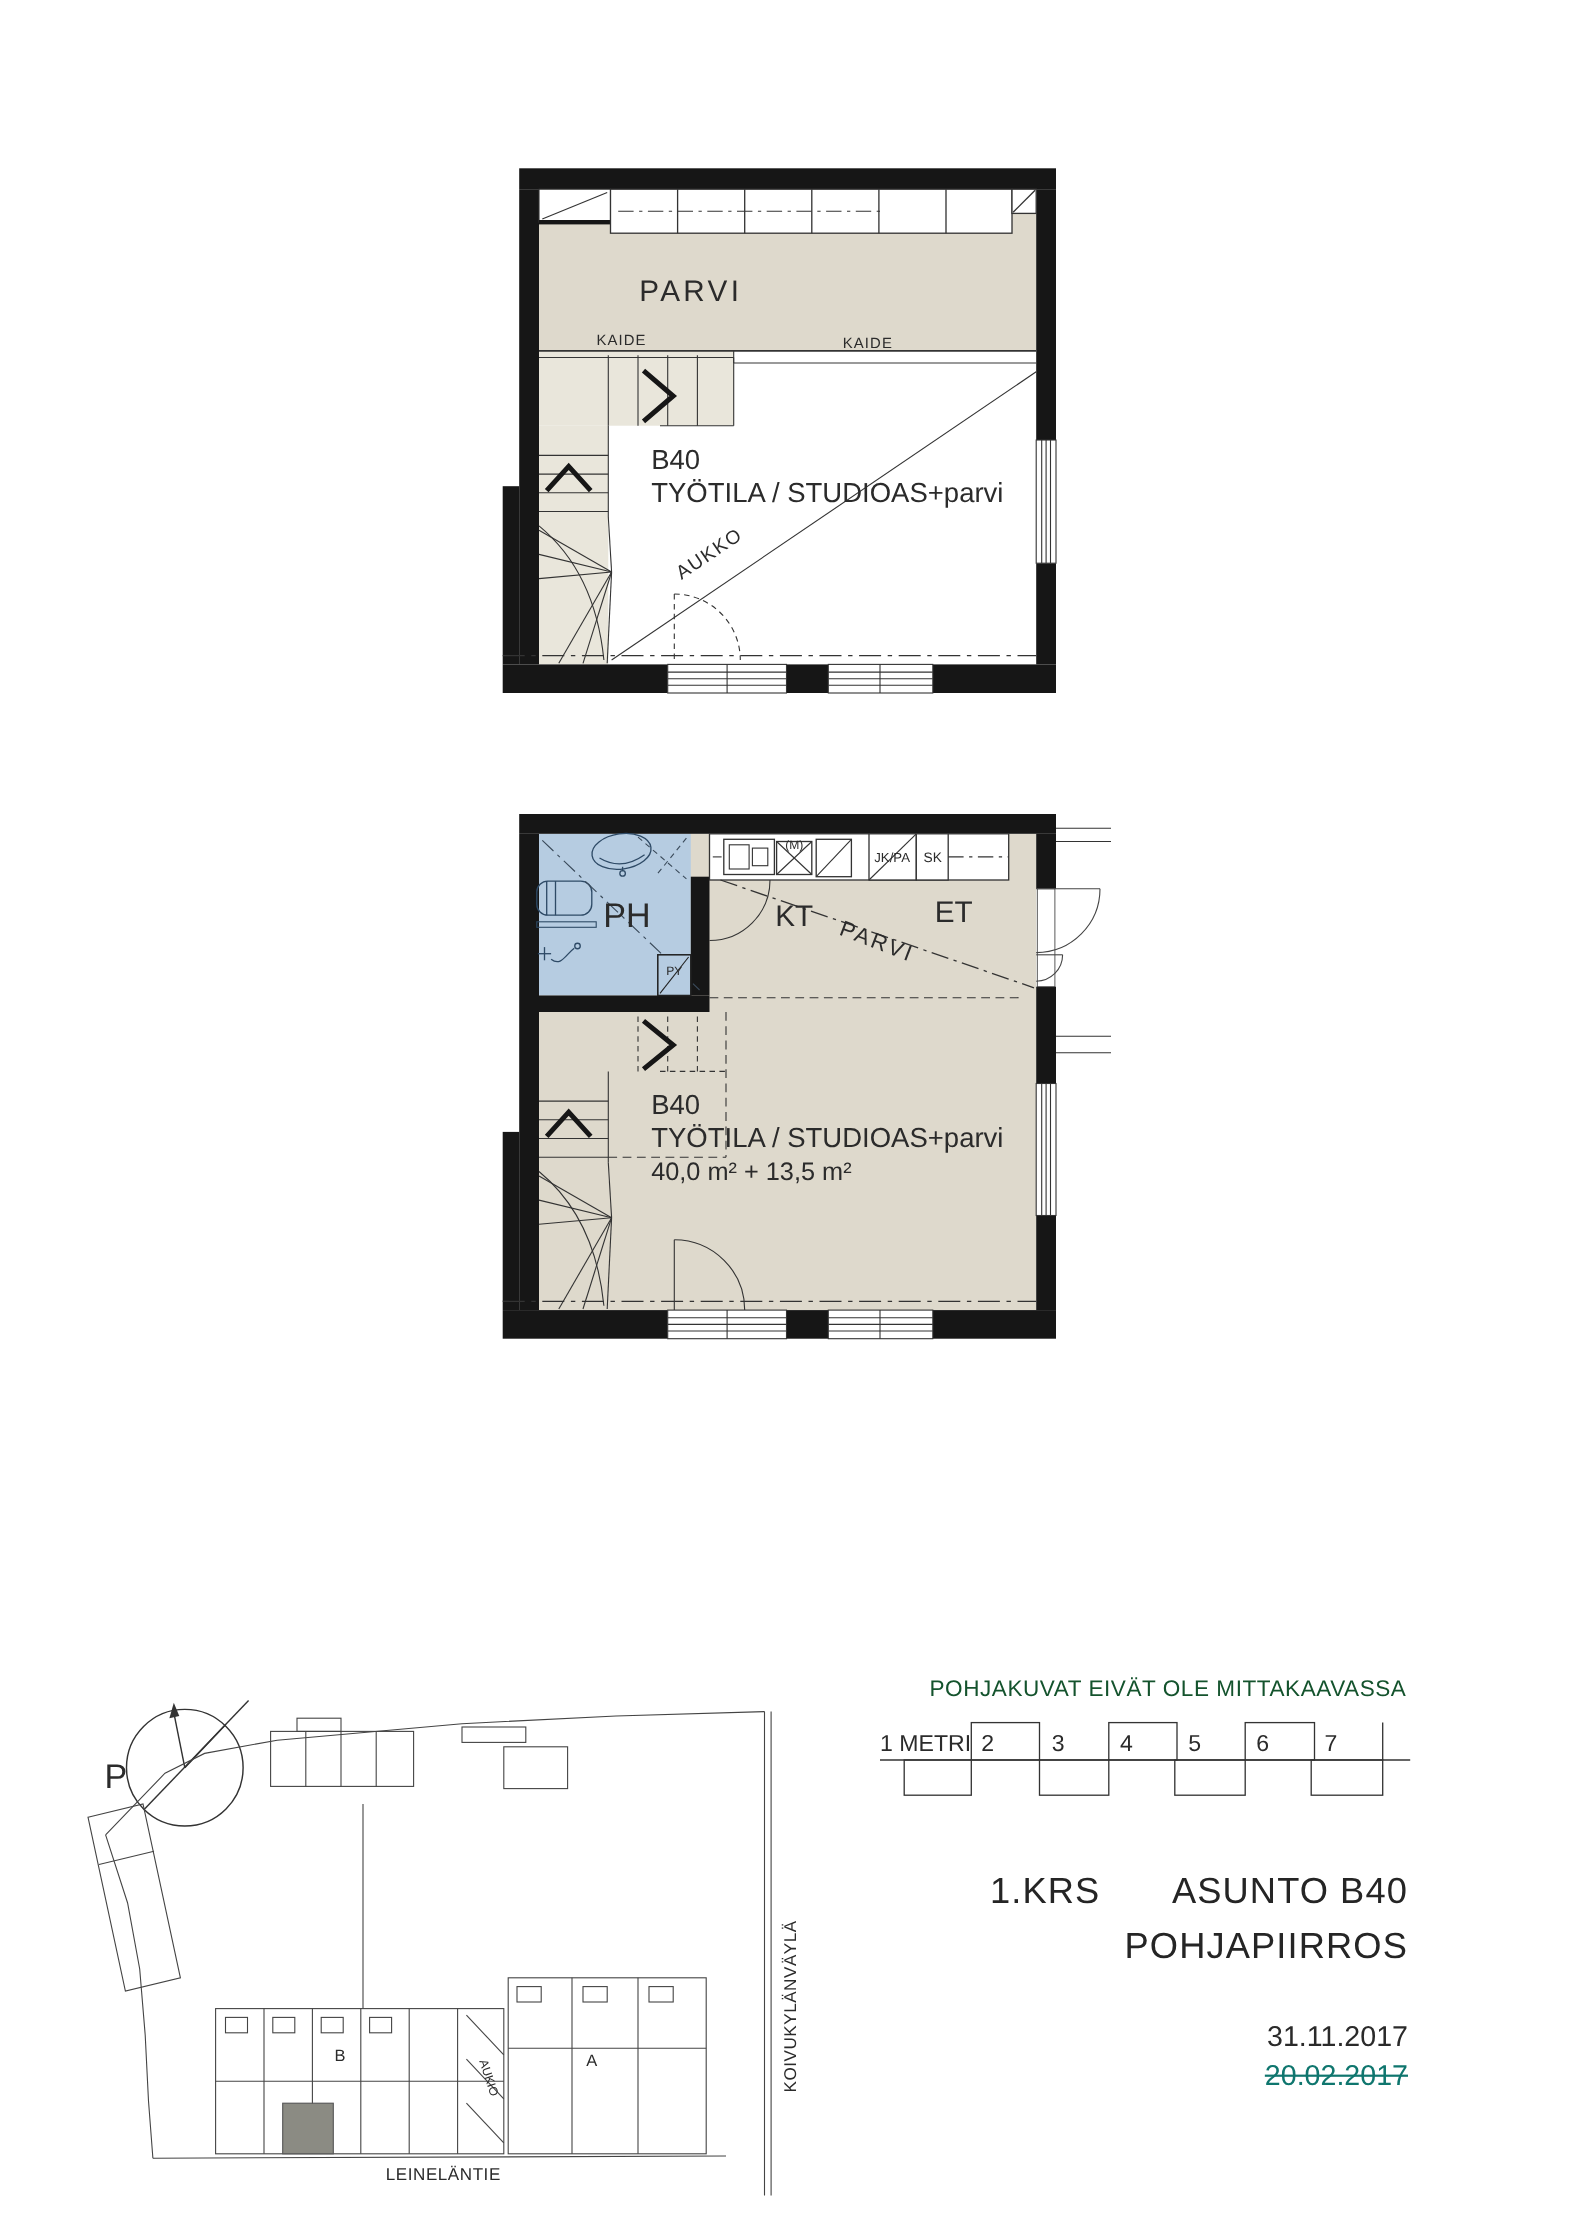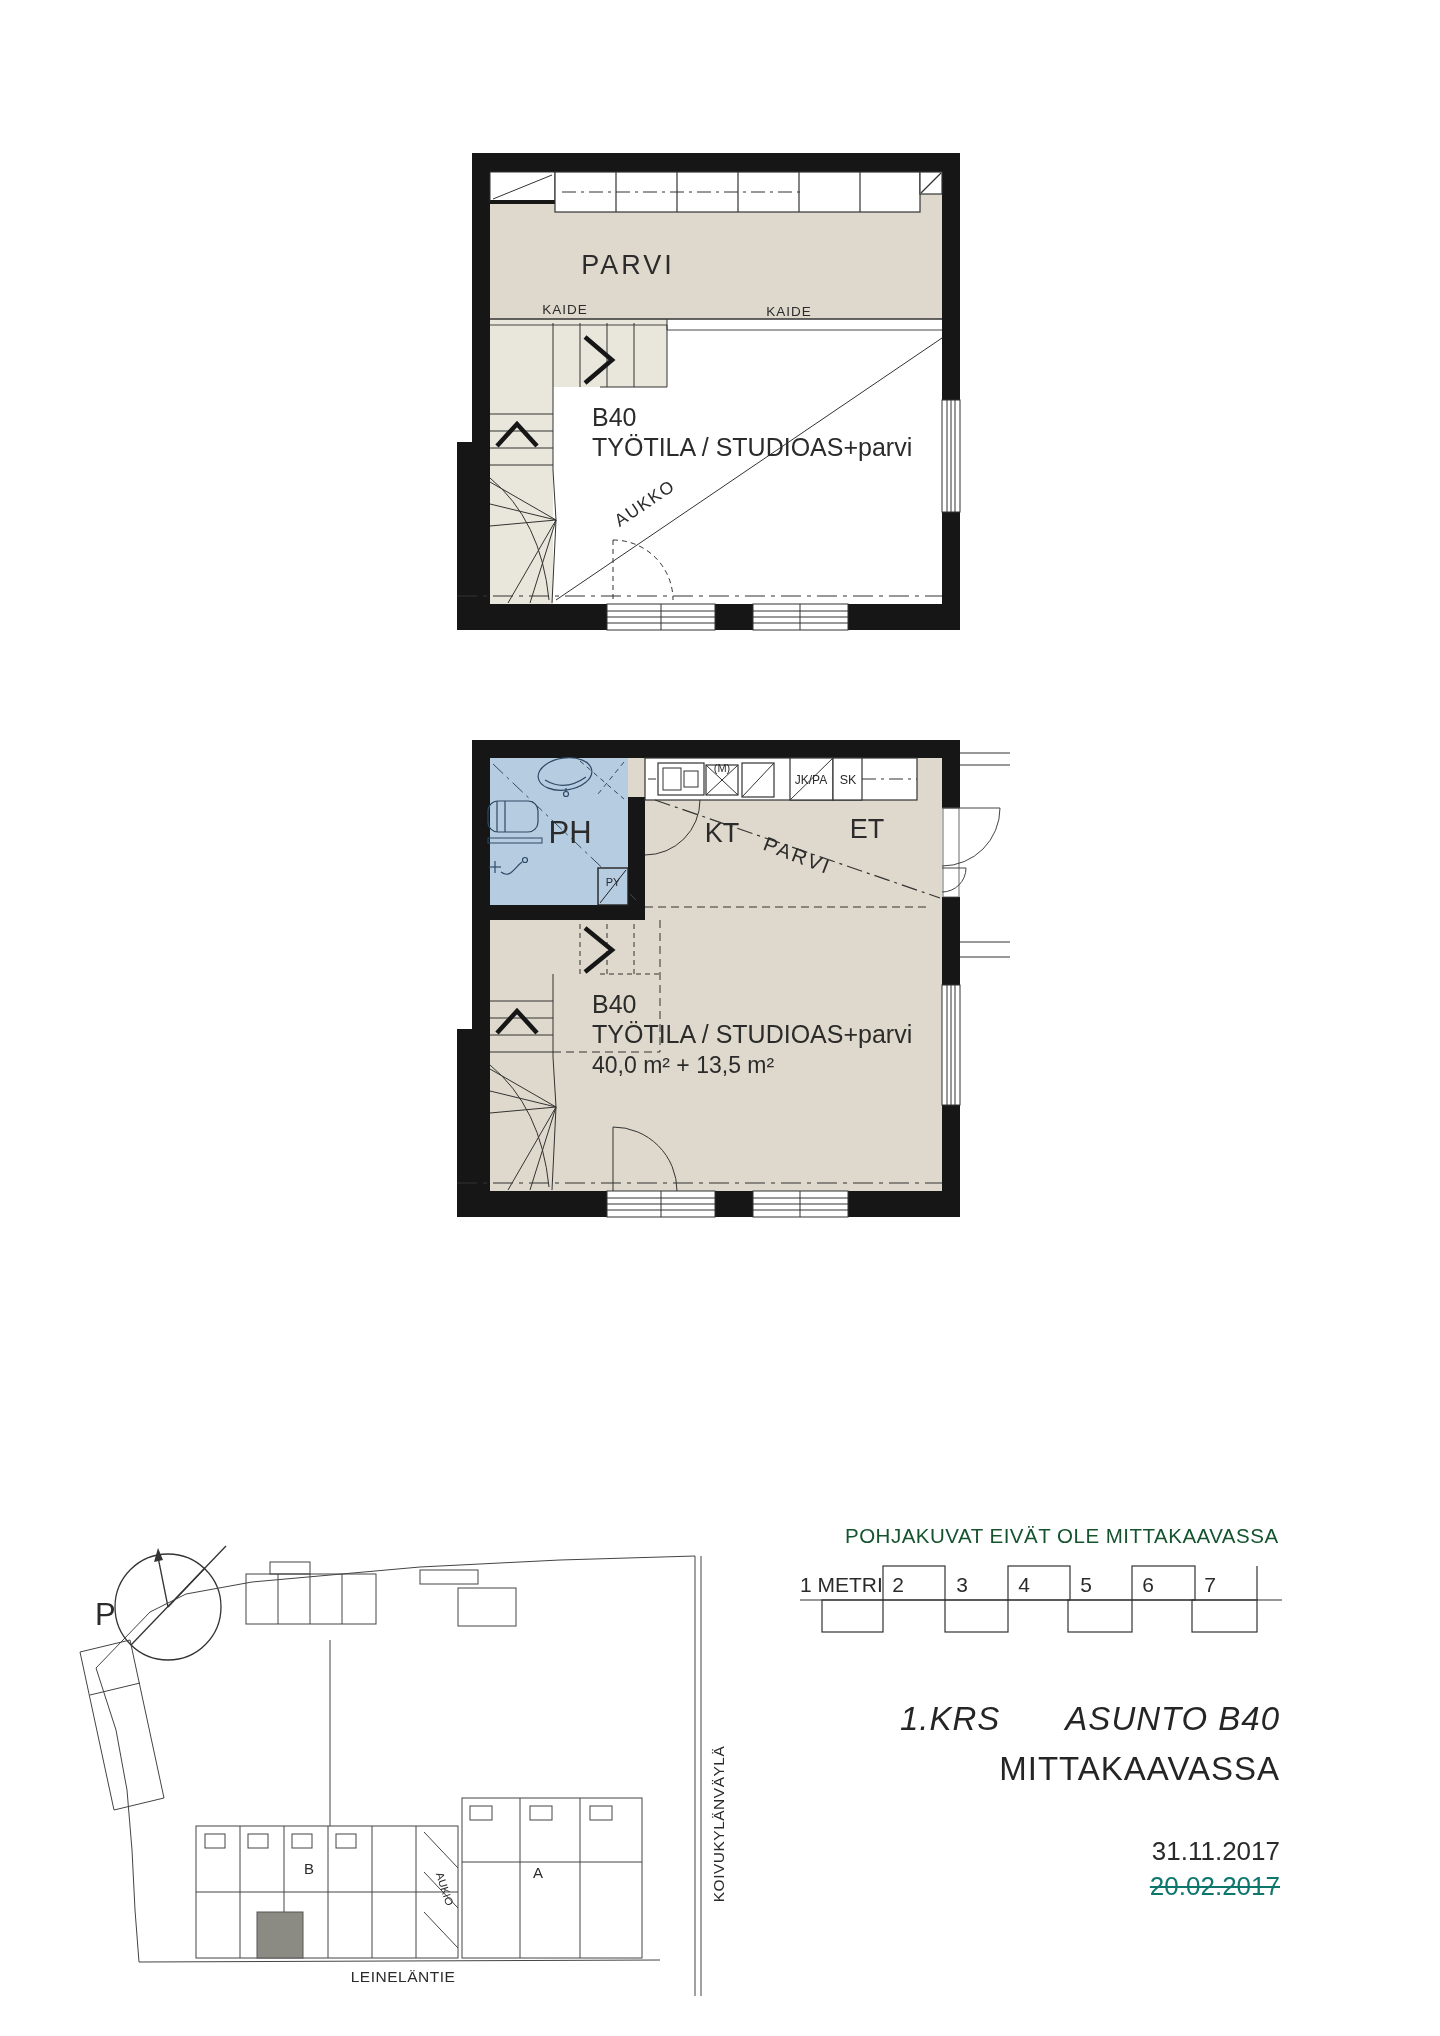--- a/index.html
+++ b/index.html
@@ -1,21 +1,21 @@
 <!DOCTYPE html>
 <html><head>
 <meta charset="utf-8">
 <style>
   html,body{margin:0;padding:0;background:#ffffff;}
   .page{position:relative;width:1440px;height:2036px;background:#ffffff;overflow:hidden;
         font-family:"Liberation Sans", sans-serif;color:#222;}
   .page svg{position:absolute;left:0;top:0;}
   svg text{font-family:"Liberation Sans", sans-serif;fill:#2b2b2b;}
   .titleblock{position:absolute;left:900px;top:1700px;width:380px;text-align:right;}
-  .titleline1{display:flex;justify-content:space-between;font-size:33px;letter-spacing:1px;color:#252525;font-style:italic;}
+  .titleline1{display:flex;justify-content:space-between;font-size:33px;letter-spacing:1px;color:#252525;}
   .titleline1 .right{display:flex;gap:10px;}
   .titleline2{font-size:33px;letter-spacing:1px;margin-top:12px;color:#252525;}
   .dates{margin-top:48px;font-size:26px;color:#2a2a2a;}
   .old-date{color:#0f766e;text-decoration:line-through;margin-top:4px;}
   .note{position:absolute;left:845px;top:1524px;width:440px;font-size:20.5px;color:#14532d;
         letter-spacing:0.5px;white-space:nowrap;}
 </style>
 </head>
 <body>
 
@@ -371,20 +371,20 @@
   <div class="note">POHJAKUVAT EIVÄT OLE MITTAKAAVASSA</div>
 
   <div class="titleblock">
     <div class="titleline1">
       <span>1.KRS</span>
       <span class="right">
         <span>ASUNTO</span>
         <span>B40</span>
       </span>
     </div>
-    <div class="titleline2">MITTAKAAVASSA</div>
+    <div class="titleline2">POHJAPIIRROS</div>
     <div class="dates">
       <div>31.11.2017</div>
       <div class="old-date">20.02.2017</div>
     </div>
   </div>
 
 </div>
 
 </body></html>

